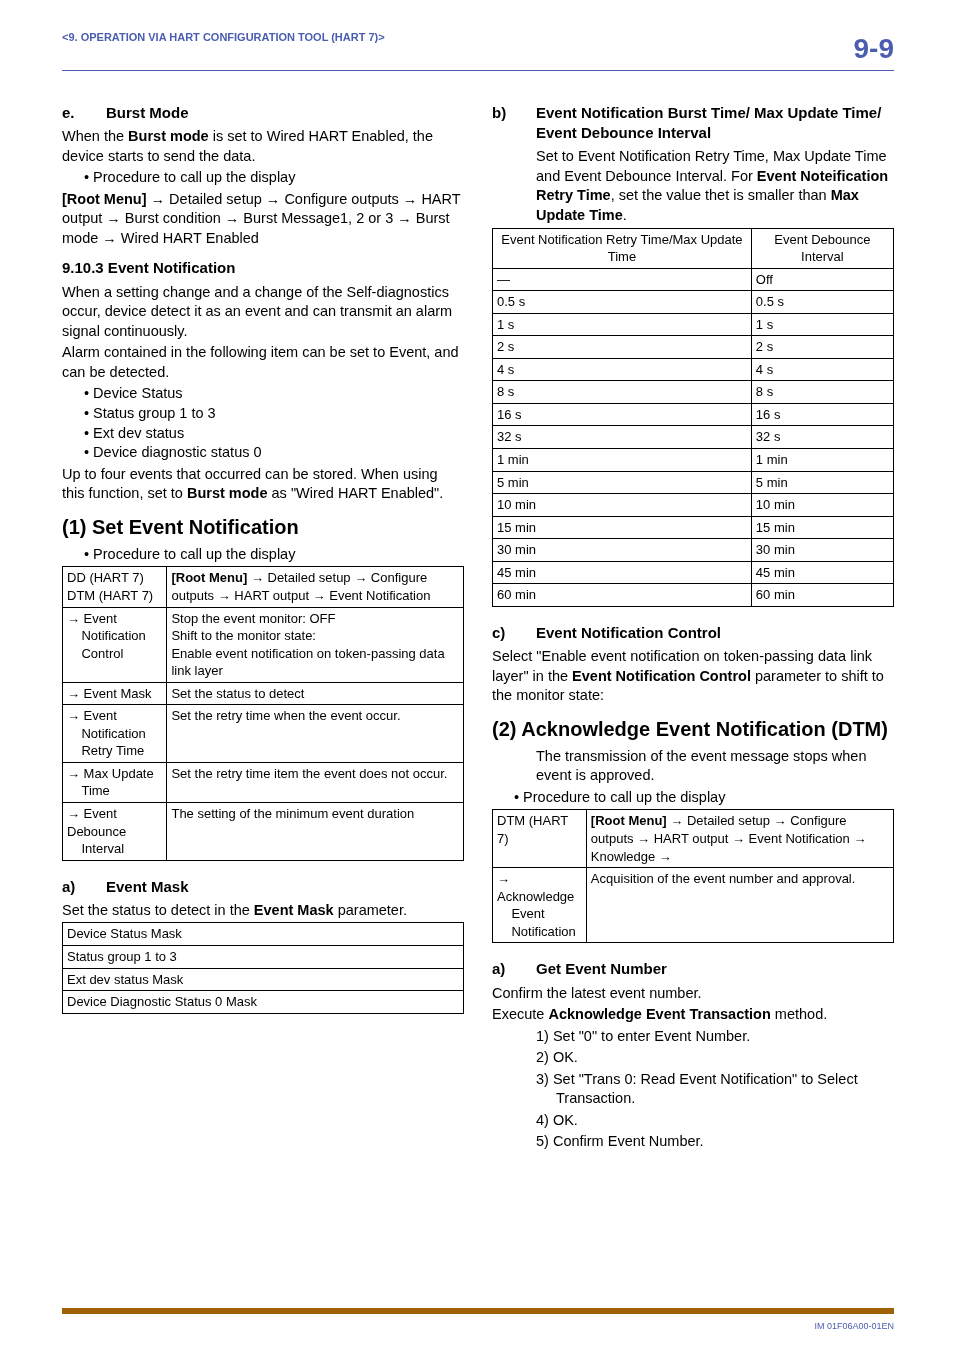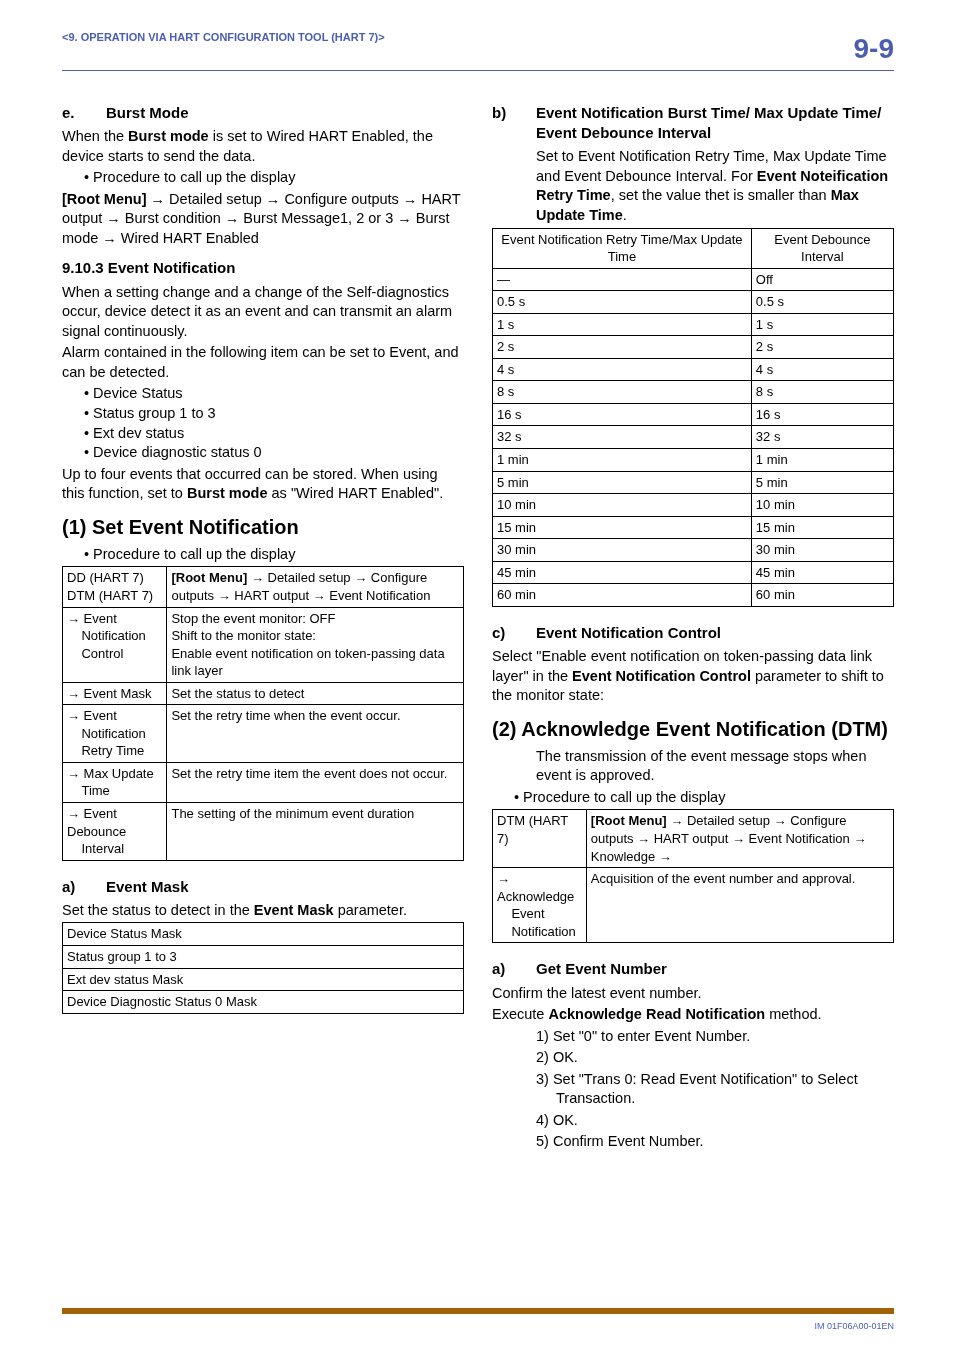--- a/index.html
+++ b/index.html
@@ -253,21 +253,21 @@
             </tr>
             <tr>
               <td>→ Acknowledge<br>&nbsp;&nbsp;&nbsp;&nbsp;Event<br>&nbsp;&nbsp;&nbsp;&nbsp;Notification</td>
               <td>Acquisition of the event number and approval.</td>
             </tr>
           </tbody>
         </table>
 
       <p class="h-sub-b" style="margin-top:16px"><span class="lbl">a)</span><span>Get Event Number</span></p>
       <p>Confirm the latest event number.</p>
-      <p><span>Execute </span><b>Acknowledge Read Notification</b><span> method.</span></p>
+      <p><span>Execute </span><b>Acknowledge Event Transaction</b><span> method.</span></p>
       <div class="steps" id="steps">
           <p>1) Set "0" to enter Event Number.</p>
           <p>2) OK.</p>
           <p>3) Set "Trans 0: Read Event Notification" to Select Transaction.</p>
           <p>4) OK.</p>
           <p>5) Confirm Event Number.</p>
         </div>
 
     </div>
   </div>

